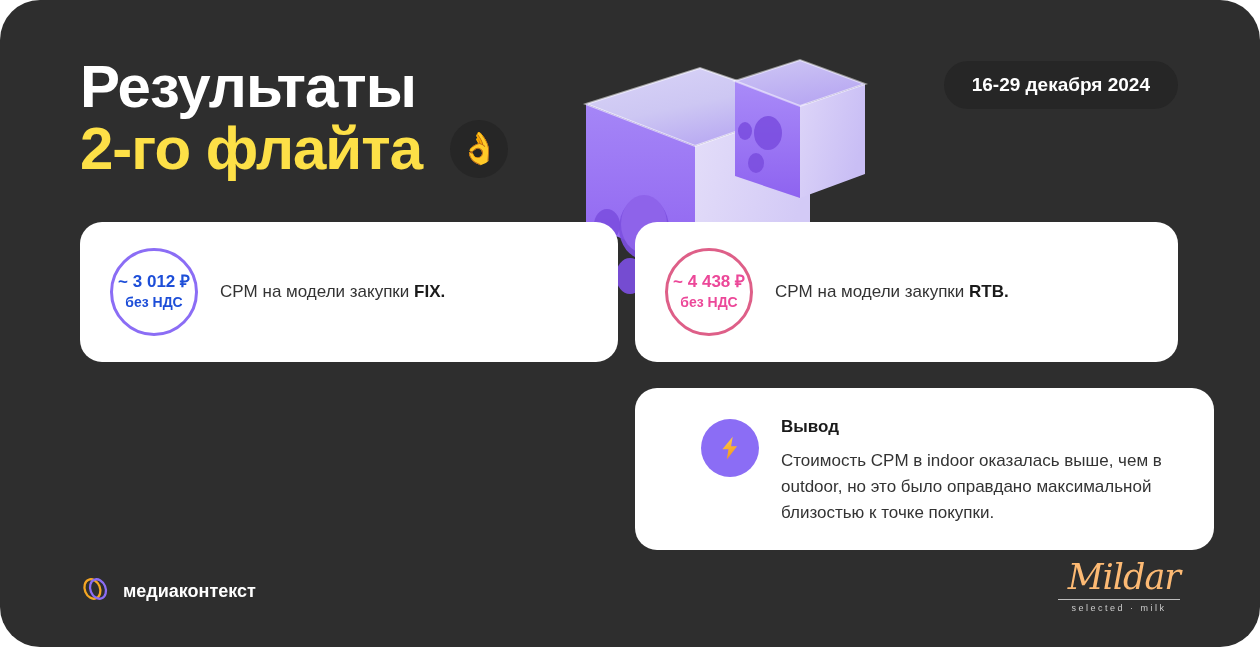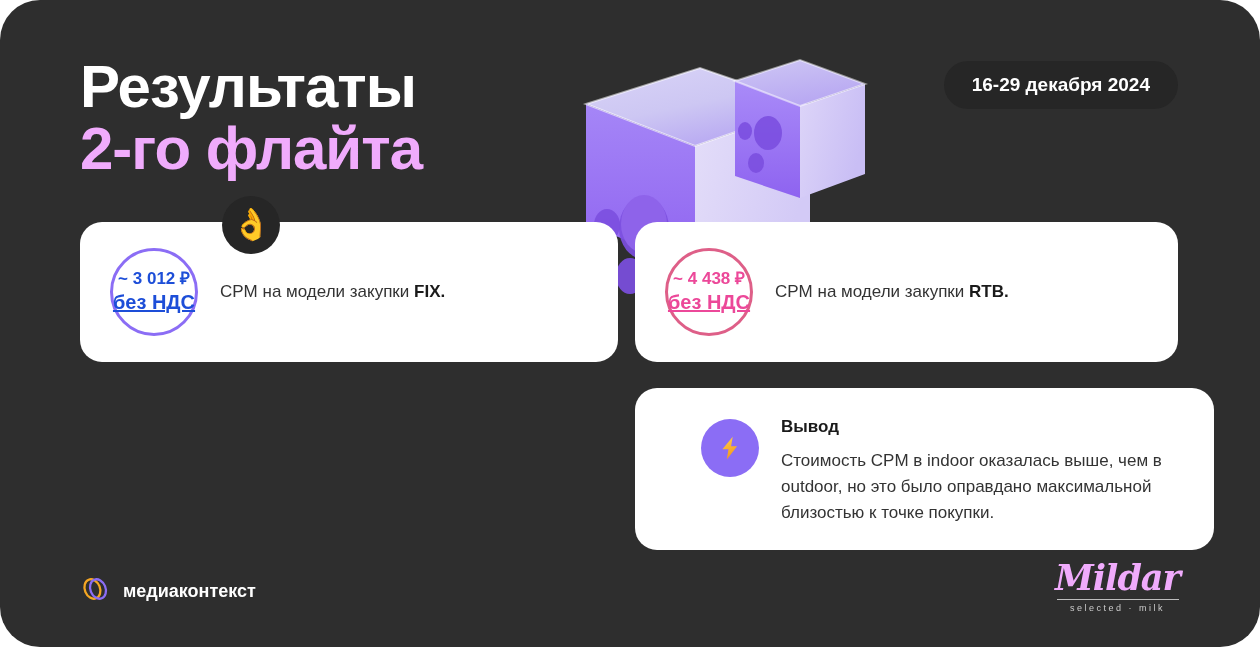--- a/index.html
+++ b/index.html
@@ -33,25 +33,24 @@
   }
   .title-line {
     font-size: 60px;
     font-weight: bold;
     letter-spacing: -1px;
     line-height: 1.03;
     white-space: nowrap;
   }
   .title-line-1 { color: #ffffff; }
   .title-line-2 {
-    color: #f0abfc;
-    display: flex;
-    align-items: center;
-    gap: 16px;
-    flex-direction: column;
+    color: #fde047;
+    display: flex;
+    align-items: center;
+    gap: 28px;
   }
   .emoji-badge {
     width: 58px;
     height: 58px;
     border-radius: 50%;
     background: #262626;
     display: flex;
     align-items: center;
     justify-content: center;
     font-size: 31px;
@@ -123,26 +122,25 @@
     flex: none;
     box-sizing: border-box;
   }
   .ring .big {
     font-size: 17px;
     font-weight: bold;
     line-height: 1.1;
     white-space: nowrap;
   }
   .ring .small {
-    font-size: 20px;
+    font-size: 14px;
     font-weight: bold;
     line-height: 1.2;
     margin-top: 2px;
     white-space: nowrap;
-    text-decoration: underline;
   }
   .ring-purple { border-color: #8b6df5; }
   .ring-purple .big, .ring-purple .small { color: #1d4ed8; }
   .ring-pink { border-color: #de5f88; }
   .ring-pink .big, .ring-pink .small { color: #ec4899; }
   .ring-orange { border-color: #f5b335; }
   .ring-orange .big, .ring-orange .small { color: #f5b335; }
 
   .card-text {
     font-size: 17px;
@@ -196,22 +194,22 @@
     position: absolute;
     right: 80px;
     top: 560px;
     z-index: 5;
     text-align: center;
   }
   .mildar-word {
     font-family: "DejaVu Serif", serif;
     font-style: italic;
     font-size: 35px;
-    font-weight: bold;
-    color: #f0abfc;
+    font-weight: normal;
+    color: #fdba74;
     line-height: 1;
     letter-spacing: -1px;
     text-align: right;
   }
   .mildar-rule {
     width: 122px;
     height: 1px;
     background: #bdbdbd;
     margin: 4px auto 3px auto;
   }

